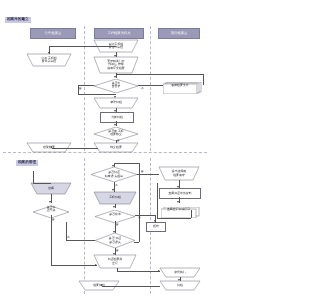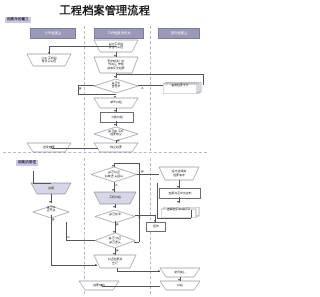--- a/index.html
+++ b/index.html
@@ -72,21 +72,20 @@
   .arw{position:absolute;width:0;height:0;}
   .arw-d{border-left:1.5px solid transparent;border-right:1.5px solid transparent;border-top:2.2px solid #444;}
   .arw-l{border-top:1.5px solid transparent;border-bottom:1.5px solid transparent;border-right:2.2px solid #444;}
   .arw-r{border-top:1.5px solid transparent;border-bottom:1.5px solid transparent;border-left:2.2px solid #444;}
 </style>
 </head>
 <body>
 
 <div id="root">
 
-  <div class="title">工程档案管理流程</div>
 
   <div class="seclabel" style="left:5px;top:17px;">档案库的建立</div>
 
   <div class="colhdr" style="left:30px;top:28px;width:44px;height:9px;">公司档案室</div>
   <div class="colhdr" style="left:94px;top:28px;width:48px;height:9px;">工程档案资料员</div>
   <div class="colhdr" style="left:158px;top:28px;width:40px;height:9px;">项目档案室</div>
 
   <div class="vdiv" style="left:84px;top:26px;height:125px;"></div>
   <div class="vdiv" style="left:150px;top:26px;height:125px;"></div>
   <div class="hdiv" style="left:3px;top:152px;width:204px;"></div>

